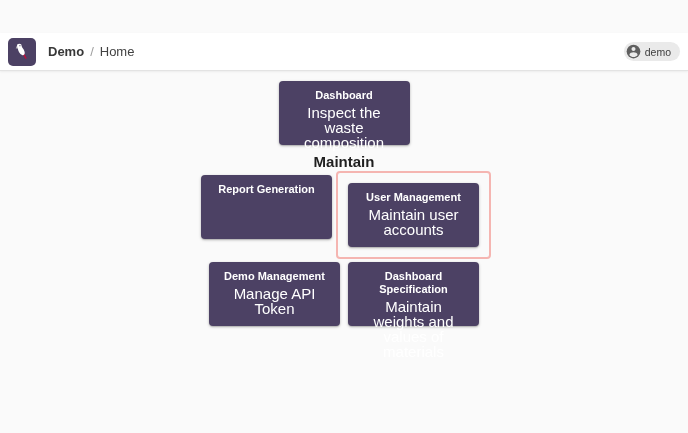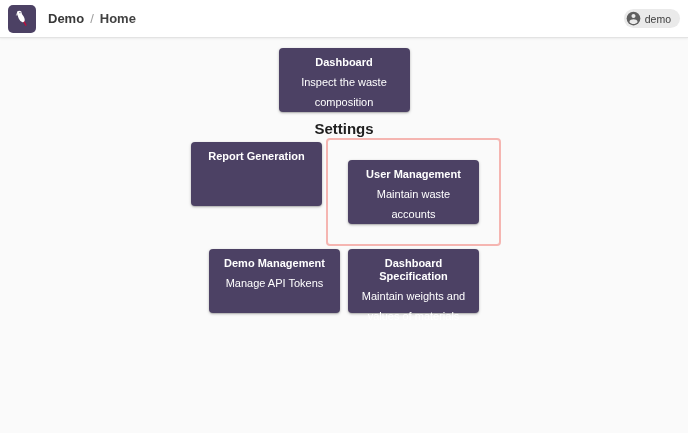--- a/index.html
+++ b/index.html
@@ -10,32 +10,32 @@
     color:#212121;
   }
 
   
   .appbar {
     height:38px; background:#ffffff;
     display:flex; align-items:center;
     padding:10px 8px;
     border-bottom:1px solid #e3e3e3;
     box-shadow:0 1px 2px rgba(0,0,0,0.06);
-    position:relative; z-index:5;
+    position:relative; z-index:5;margin-top:33px;
   }
   .logo {
     width:28px; height:28px; border-radius:5px;
     background:#4c4164; flex:0 0 auto;
     display:flex; align-items:center; justify-content:center;
     cursor:pointer;
   }
   .breadcrumb { display:flex; align-items:center; margin-left:12px; font-size:13px; }
   .crumb-app { font-weight:700; color:#383838; cursor:pointer; }
   .crumb-sep { color:#9e9e9e; margin:0 6px; font-weight:400; }
-  .crumb-page { color:#424242; font-weight:700; }
+  .crumb-page { color:#424242; font-weight:400; }
   .spacer { flex:1; }
   .user-chip {
     height:19px; border-radius:10px; background:#eaeaea;
     display:flex; align-items:center; padding:0 9px 0 2px;
     cursor:pointer;
   }
   .chip-avatar {
     width:15px; height:15px; border-radius:50%;
     display:flex; align-items:center; justify-content:center;
     margin-right:4px;
@@ -53,24 +53,24 @@
   }
   .card {
     width:131px; height:64px;
     background:#4c4164; border-radius:4px;
     box-shadow:0 1px 3px rgba(0,0,0,0.25), 0 1px 1px rgba(0,0,0,0.12);
     color:#ffffff; text-align:center;
     padding:8px 6px 0 6px;
     cursor:pointer;
   }
   .card-title { font-size:11px; font-weight:700; line-height:13px; margin-bottom:3px; }
-  .card-subtitle { font-size:11px; font-weight:400; line-height:20px; padding:0 4px; }
+  .card-subtitle { font-size:15px; font-weight:400; line-height:15px; padding:0 4px; }
   .highlight-frame {
     border:2px solid #f5b5b1; border-radius:4px;
-    padding:20px; margin:-4px;
+    padding:10px; margin:-4px;
   }
 </style>
 </head>
 <body>
 
 <div class="appbar">
   <div class="logo">
     <span style="display:flex;">
       <svg width="24" height="24" viewBox="0 0 28 28">
         <path d="M14.6 16.2 L18 22.3 L19.6 21.2 L16.4 15.6 Z" fill="#b5123f"></path>
@@ -100,38 +100,38 @@
 
 <div class="main">
 
   <div class="row row-1">
     <div class="card">
       <div class="card-title">Dashboard</div>
       <div class="card-subtitle">Inspect the waste composition</div>
     </div>
   </div>
 
-  <div class="settings-heading">Settings</div>
+  <div class="settings-heading">Maintain</div>
 
   <div class="row row-2">
     <div class="card">
       <div class="card-title">Report Generation</div>
     </div>
     <div class="highlight-frame">
       <div class="card">
         <div class="card-title">User Management</div>
-        <div class="card-subtitle">Maintain waste accounts</div>
+        <div class="card-subtitle">Maintain user accounts</div>
       </div>
     </div>
   </div>
 
   <div class="row row-3">
     <div class="card">
       <div class="card-title">Demo Management</div>
-      <div class="card-subtitle">Manage API Tokens</div>
+      <div class="card-subtitle">Manage API Token</div>
     </div>
     <div class="card">
       <div class="card-title">Dashboard Specification</div>
       <div class="card-subtitle">Maintain weights and values of materials</div>
     </div>
   </div>
 
 </div>
 
 </body></html>

